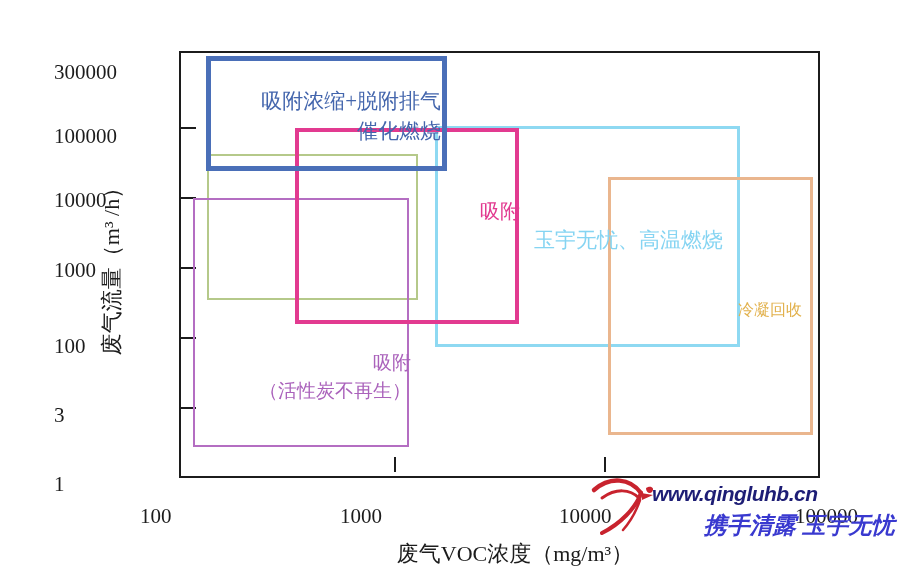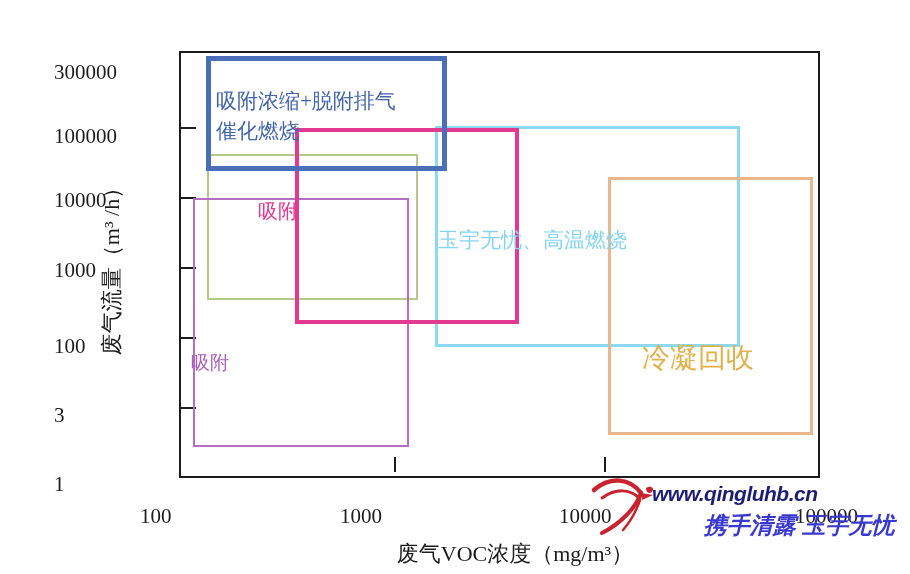--- a/index.html
+++ b/index.html
@@ -11,21 +11,21 @@
   .tick{position:absolute;background:#1c1c1c;z-index:6;}
   .tick.y{width:15px;height:2px;}
   .tick.x{width:2px;height:15px;}
   .tick-label{position:absolute;font-size:21px;line-height:26px;text-align:left;z-index:6;}
   .ylab{left:54px;width:140px;}
   .xlab{width:120px;top:503px;}
   .axis-title{position:absolute;font-size:22px;z-index:6;text-align:center;white-space:nowrap;}
   .y-title{left:-38px;top:251px;width:300px;transform:rotate(-90deg);}
   .x-title{left:335px;top:539px;width:360px;}
   .region{position:absolute;border-style:solid;background:transparent;box-sizing:border-box;}
-  .region-label{position:absolute;z-index:20;text-align:left;white-space:nowrap;font-size:21px;line-height:29px;}
+  .region-label{position:absolute;z-index:20;text-align:right;white-space:nowrap;font-size:21px;line-height:29px;}
   .wm{position:absolute;z-index:50;font-family:"Liberation Sans","DejaVu Sans",sans-serif;
       font-style:italic;font-weight:bold;white-space:nowrap;}
   .wm-site{left:652px;top:482px;font-size:21px;letter-spacing:-0.5px;}
   .wm-slogan{left:690px;top:510px;width:218px;font-size:23px;text-align:center;}
   .bird{position:absolute;left:590px;top:474px;z-index:49;}
 </style>
 </head>
 <body>
 
 <div class="stage">
@@ -73,23 +73,24 @@
   <div class="region-label" style="left: 258px; top: 197px; width: 262px; line-height: 29px; font-size: 20px; color: rgb(226, 58, 144);">
     <div>吸附</div>
   </div>
 
   <div class="region-label" style="left: 438px; top: 226px; width: 285px; color: rgb(133, 212, 242);">
     <div>玉宇无忧、高温燃烧</div>
   </div>
 
   <div class="region-label" style="left: 191px; top: 349px; width: 220px; line-height: 28px; font-size: 19px; color: rgb(170, 98, 187);">
     <div>吸附</div>
+    <div>（活性炭不再生）</div>
   </div>
 
-  <div class="region-label" style="left: 642px; top: 295px; width: 140px; font-size: 28px; color: rgb(226, 177, 76); margin-top: 48px;">
+  <div class="region-label" style="left: 662px; top: 295px; width: 140px; font-size: 16px; color: rgb(226, 177, 76);">
     <div>冷凝回收</div>
   </div>
 
   <svg class="bird" width="70" height="62" viewBox="0 0 70 62">
     <path d="M4 16 C 20 2, 40 4, 51 19" fill="none" stroke="#c8232e" stroke-width="4.5" stroke-linecap="round"></path>
     <path d="M12 24 C 26 14, 40 15, 49 24" fill="none" stroke="#c8232e" stroke-width="3" stroke-linecap="round"></path>
     <path d="M51 19 C 46 34, 30 50, 12 59" fill="none" stroke="#c8232e" stroke-width="4" stroke-linecap="round"></path>
     <path d="M50 26 C 46 38, 40 48, 33 56" fill="none" stroke="#c8232e" stroke-width="2.5" stroke-linecap="round"></path>
     <path d="M51 19 L 63 21 L 52 26 Z" fill="#c8232e"></path>
     <path d="M56 14 c 5 -3 9 0 6 4 c -2 2 -6 1 -6 -4 Z" fill="#c8232e"></path>

